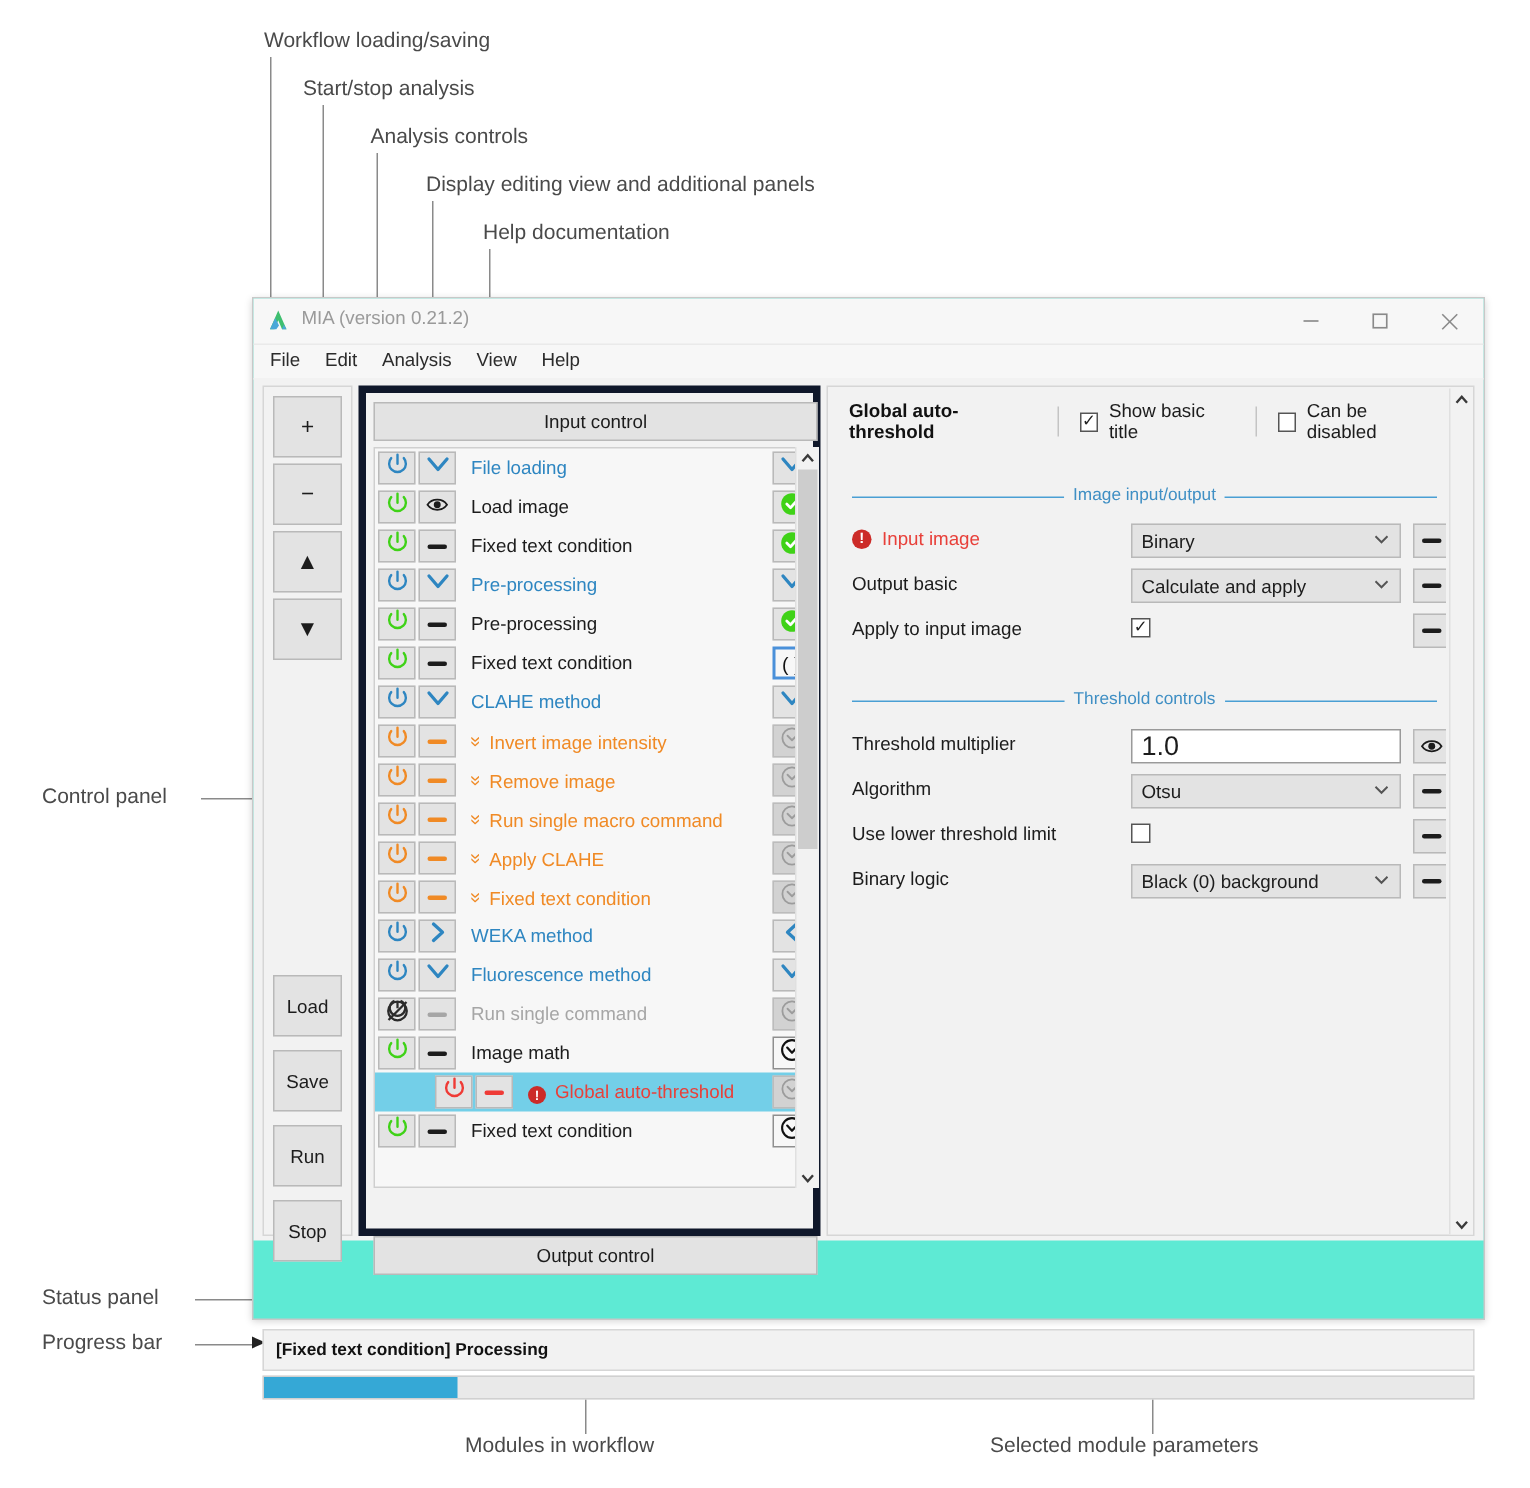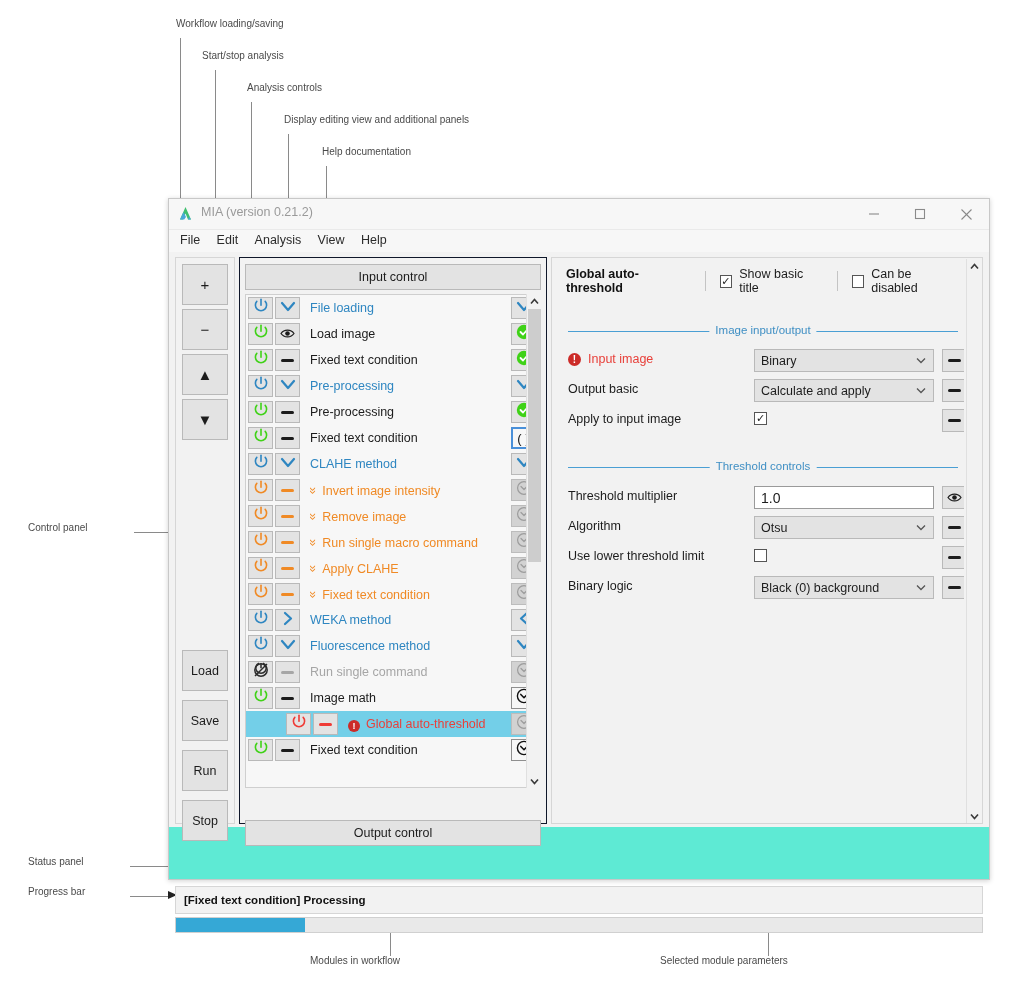--- a/index.html
+++ b/index.html
@@ -8,21 +8,21 @@
     background: #ffffff;
     font-family: "Liberation Sans", sans-serif;
     overflow: hidden;
   }
   #root { position: relative; width: 1020px; height: 992px; }
 
   
   .anno {
     position: absolute;
     font-family: "Liberation Sans", sans-serif;
-    font-size: 10px;
+    font-size: 14px;
     color: #4a4a4a;
     white-space: nowrap;
   }
   .leader-v {
     position: absolute;
     width: 1px;
     background: #8a8a8a;
   }
   .leader-h {
     position: absolute;
@@ -120,21 +120,21 @@
     color: #1c1c1c;
   }
   .cbtn .glyph { font-size: 15px; line-height: 1; }
 
   
   #modpanel {
     position: absolute;
     left: 70px; top: 5px;
     width: 308px; height: 567px;
     background: #f2f2f2;
-    border: 1px solid #0f172a;
+    border: 5px solid #0f172a;
     box-sizing: border-box;
   }
   .panel-header-btn {
     position: absolute;
     left: 5px; width: 296px; height: 26px;
     background: #e3e3e3;
     border: 1px solid #b9b9b9;
     box-sizing: border-box;
     display: flex; align-items: center; justify-content: center;
     font-size: 12.5px; color: #1c1c1c;
@@ -284,21 +284,21 @@
   .pcombo .carat {
     position: absolute; right: 7px; top: 4px;
     font-size: 11px; color: #555;
   }
   .ptext {
     position: absolute; left: 186px; top: 0;
     width: 180px; height: 23px;
     background: #ffffff;
     border: 1px solid #9a9a9a;
     box-sizing: border-box;
-    font-size: 14px; color: #1c1c1c;
+    font-size: 18px; color: #1c1c1c;
     display: flex; align-items: center;
     padding-left: 6px;
   }
   .pcheck { position: absolute; left: 186px; top: 3px; }
   .pbtn {
     position: absolute; left: 374px; top: 0;
     width: 25px; height: 23px;
     background: #e3e3e3;
     border: 1px solid #b9b9b9;
     box-sizing: border-box;

